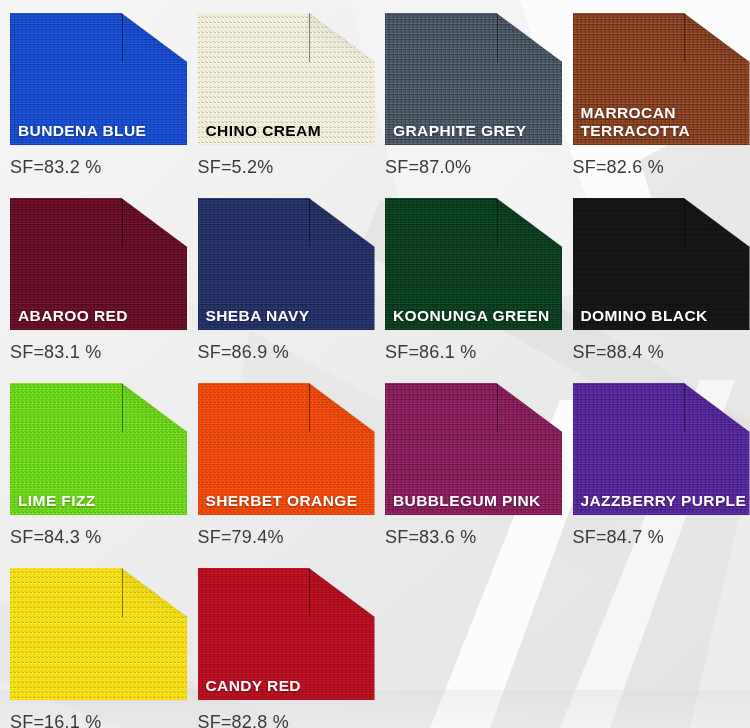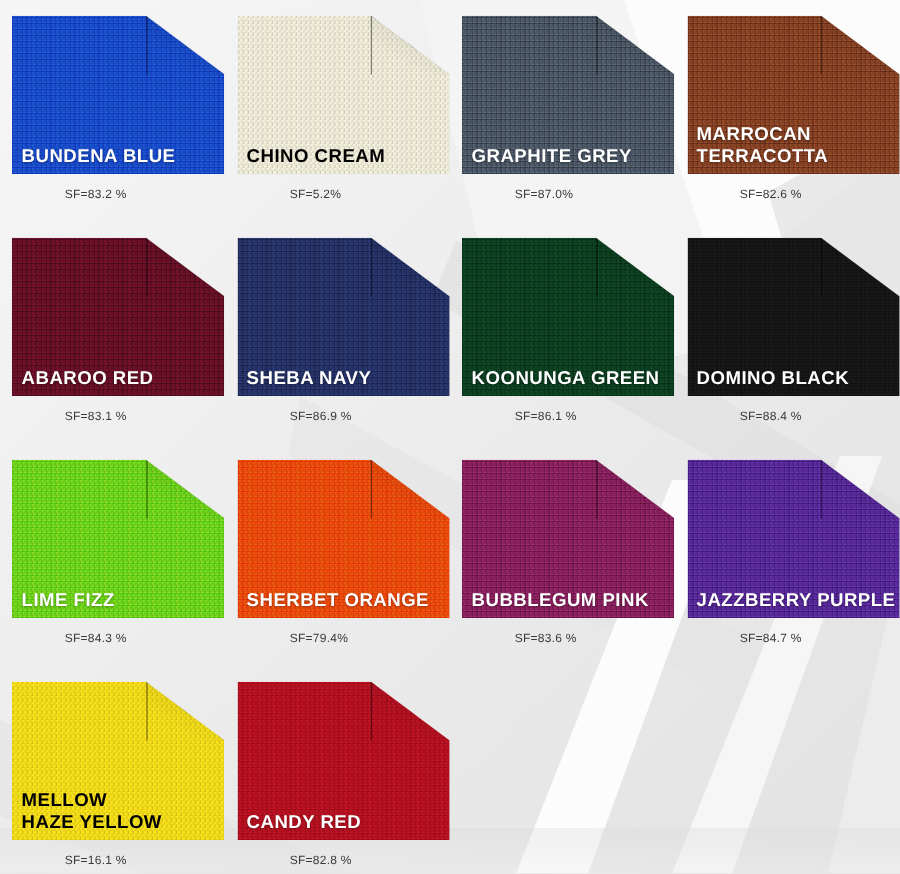--- a/index.html
+++ b/index.html
@@ -100,24 +100,23 @@
     white-space:pre-line;
     text-shadow:0 1px 2px rgba(0,0,0,.35);
   }
   .name.dark { color:#000000; text-shadow:none; }
   .name.light { color:#ffffff; }
 
   .sf {
     position:absolute;
     left:10px;
     top:157px;
-    font-size:10px;
+    font-size:18px;
     color:#3a3a3a;
     letter-spacing:.2px;
-    margin-left:44px;
   }
 </style>
 </head>
 <body>
 
 <div id="bg">
   <svg viewBox="0 0 750 728" preserveAspectRatio="none">
     <defs>
       <linearGradient id="gA" x1="0" y1="0" x2="1" y2="1">
         <stop offset="0" stop-color="#f6f6f6"></stop>
@@ -332,22 +331,20 @@
       <div class="swatch">
         <div class="base" style="background: rgb(247, 225, 26);"></div>
         <div class="weave"></div>
         <div class="weave2"></div>
         <div class="flap" style="background: rgb(251, 232, 46);">
           <div class="weave-d"></div>
           <div class="shade"></div>
         </div>
         <div class="flap-edge"></div>
         <div class="fold-shadow"></div>
-        <div class="name dark">MELLOW
-HAZE YELLOW</div>
       </div>
       <div class="sf">SF=16.1 %</div>
     </div>
     <div class="cell">
       <div class="swatch">
         <div class="base" style="background: rgb(187, 17, 34);"></div>
         <div class="weave"></div>
         <div class="weave2"></div>
         <div class="flap" style="background: rgb(196, 23, 42);">
           <div class="weave-d"></div>

